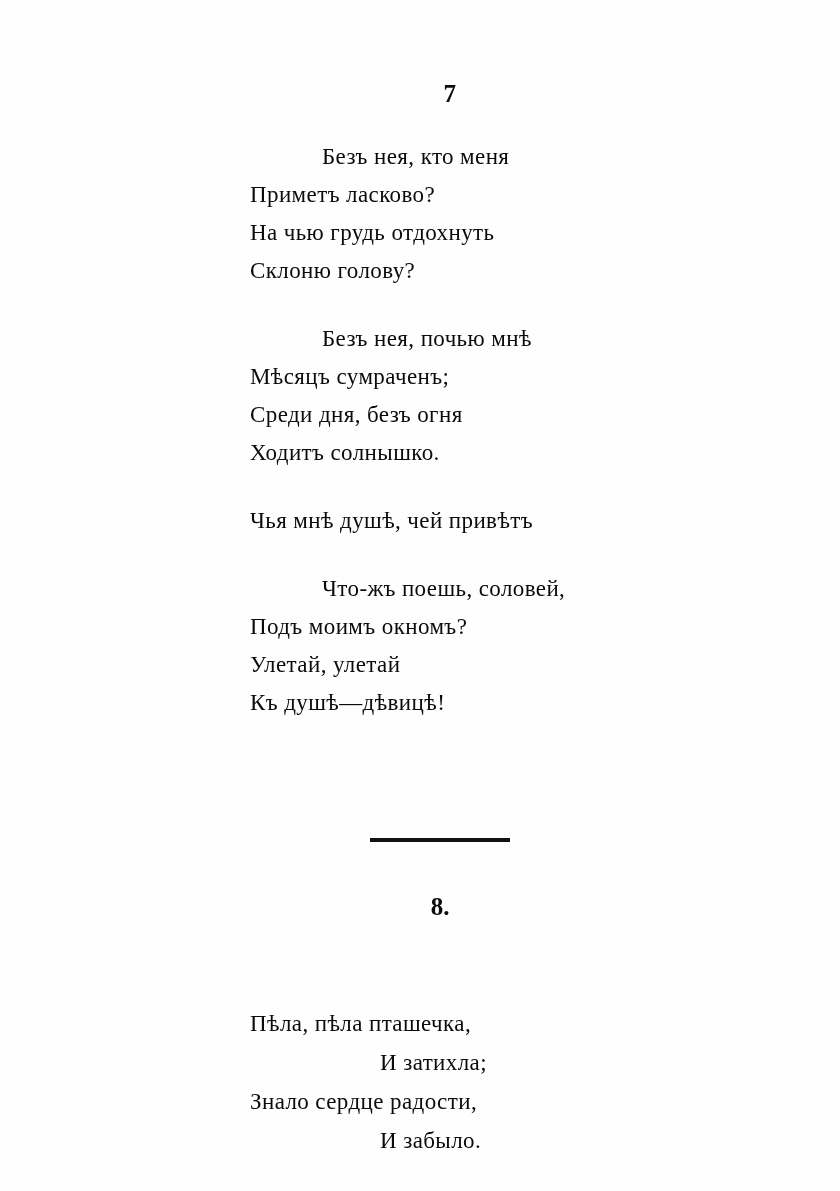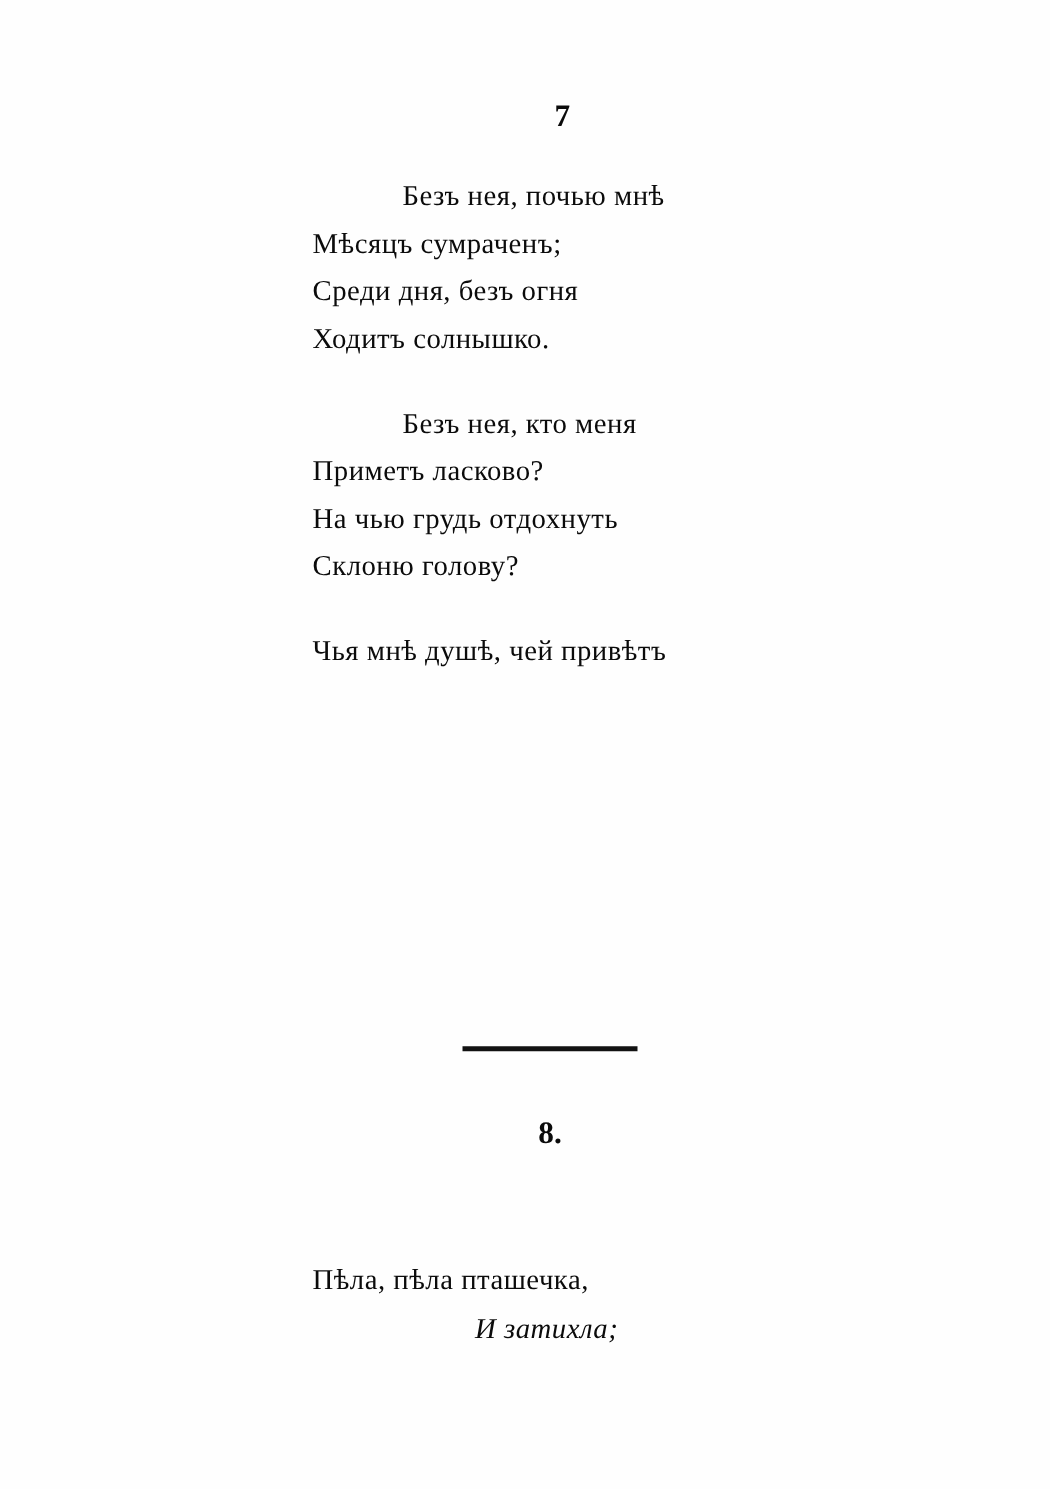--- a/index.html
+++ b/index.html
@@ -42,21 +42,21 @@
   .stanza {
     margin-bottom: 30px;
   }
   .line {
     font-size: 23px;
     line-height: 38px;
     white-space: pre;
     letter-spacing: 0.4px;
   }
   .line.indent-1 { padding-left: 72px; }
-  .line.indent-2 { padding-left: 130px; font-style: italic; }
+  .line.indent-2 { padding-left: 130px; }
   .divider-wrap {
     position: absolute;
     left: 0;
     width: 840px;
     text-align: center;
     padding-left: 40px;
     box-sizing: border-box;
   }
   .divider {
     display: inline-block;
@@ -85,44 +85,52 @@
 </head>
 <body>
 
 <div class="page">
 
   <div class="page-number">7</div>
 
   <div class="poem-block" style="top: 138px;">
 
     <div class="stanza">
+      <div class="line indent-1">Безъ нея, кто меня</div>
+      <div class="line">Приметъ ласково?</div>
+      <div class="line">На чью грудь отдохнуть</div>
+      <div class="line">Склоню голову?</div>
+    </div>
+
+    <div class="stanza">
       <div class="line indent-1">Безъ нея, почью мнѣ</div>
       <div class="line">Мѣсяцъ сумраченъ;</div>
       <div class="line">Среди дня, безъ огня</div>
       <div class="line">Ходитъ солнышко.</div>
     </div>
 
     <div class="stanza">
-      <div class="line indent-1">Безъ нея, кто меня</div>
-      <div class="line">Приметъ ласково?</div>
-      <div class="line">На чью грудь отдохнуть</div>
-      <div class="line">Склоню голову?</div>
+      <div class="line">Чья мнѣ душѣ, чей привѣтъ</div>
     </div>
 
     <div class="stanza">
-      <div class="line">Чья мнѣ душѣ, чей привѣтъ</div>
+      <div class="line indent-1">Что-жъ поешь, соловей,</div>
+      <div class="line">Подъ моимъ окномъ?</div>
+      <div class="line">Улетай, улетай</div>
+      <div class="line">Къ душѣ—дѣвицѣ!</div>
     </div>
-
 
   </div>
 
   <div class="divider-wrap" style="top: 828px;">
     <span class="divider"></span>
   </div>
 
   <div class="section-number" style="top: 893px;">8.</div>
 
   <div class="poem-2" style="top: 963px;">
     <div class="line">Пѣла, пѣла пташечка,</div>
     <div class="line indent-2">И затихла;</div>
+    <div class="line">Знало сердце радости,</div>
+    <div class="line indent-2">И забыло.</div>
   </div>
 
 </div>
 
 </body></html>

